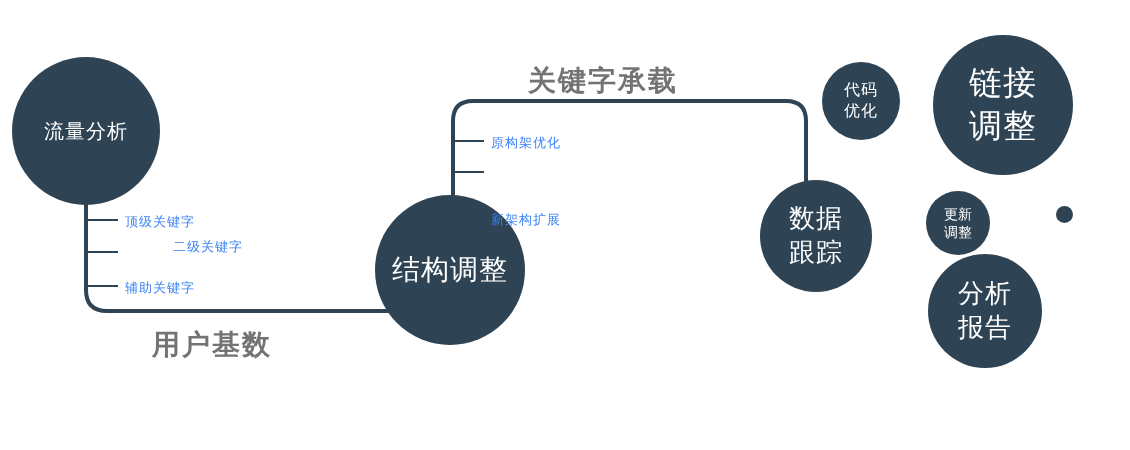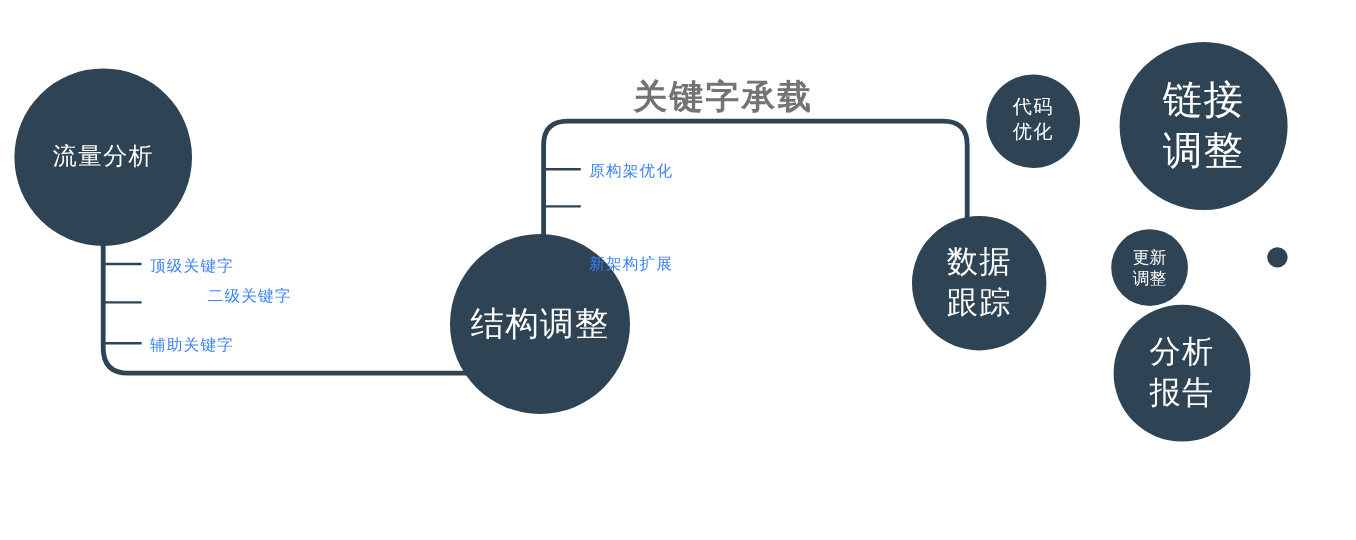--- a/index.html
+++ b/index.html
@@ -101,16 +101,17 @@
     <span>分析</span>
     <span>报告</span>
   </div>
 
   <div class="tick-label" style="left:125px; top:213px;">顶级关键字</div>
   <div class="tick-label" style="left:125px; top:238px;margin-left:48px;">二级关键字</div>
   <div class="tick-label" style="left:125px; top:279px;">辅助关键字</div>
   <div class="tick-label" style="left:491px; top:134px;">原构架优化</div>
   <div class="tick-label" style="left:491px; top:165px;margin-top:46px;">新架构扩展</div>
 
+  <div class="edge-label" style="left:152px; top:326px; font-size:28px;">用户基数</div>
   <div class="edge-label" style="left:528px; top:62px; font-size:28px;">关键字承载</div>
 
 
 </div>
 
 </body></html>

